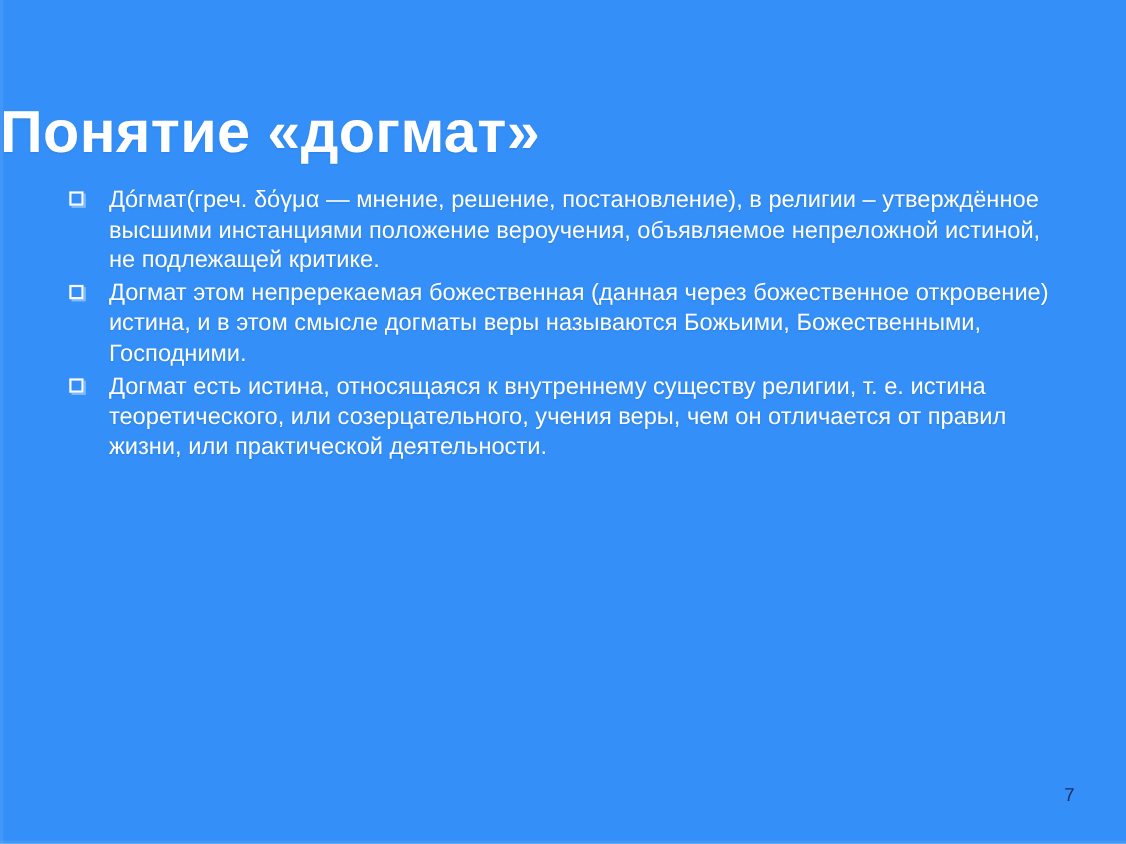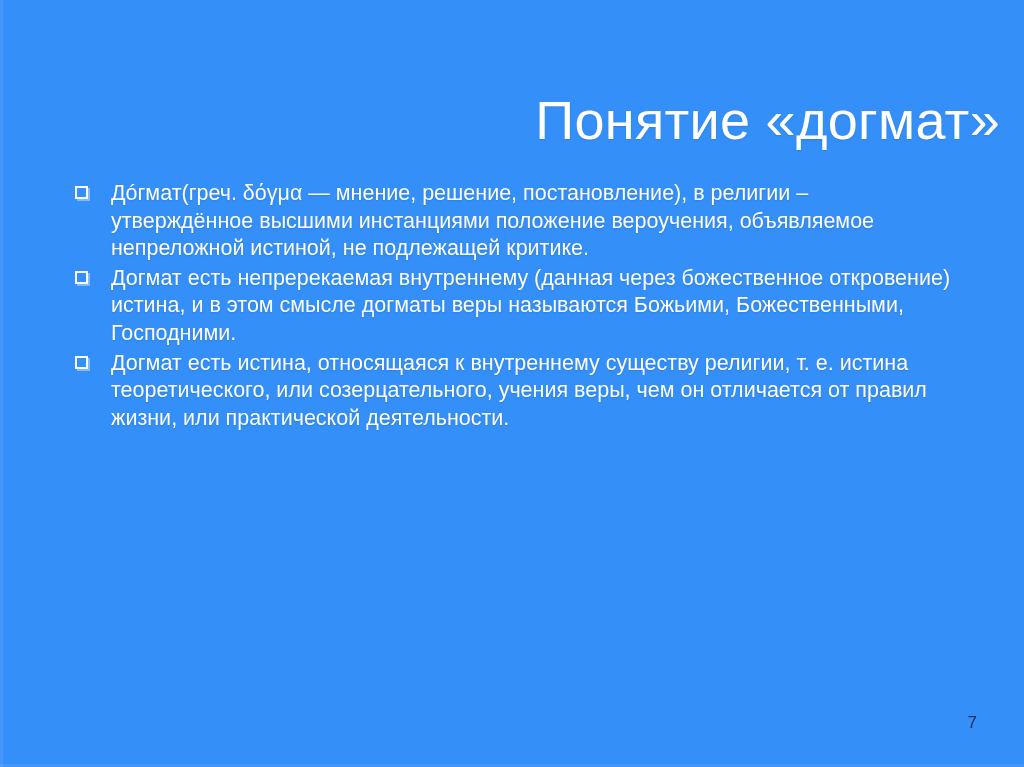--- a/index.html
+++ b/index.html
@@ -30,40 +30,40 @@
     pointer-events: none;
     box-shadow: inset 3px 0 0 0 rgba(255,255,255,0.07),
                 inset 0 -3px 0 0 rgba(255,255,255,0.07);
   }
 
   .slide-title {
     position: absolute;
     left: 0;
     top: 54px;
     width: 1000px;
-    text-align: right;
+    text-align: left;
     color: #ffffff;
     font-size: 54px;
-    font-weight: normal;
+    font-weight: bold;
     line-height: 1.12;
     letter-spacing: 0.3px;
     white-space: nowrap;
     text-shadow: 0 1px 2px rgba(20,60,120,0.18);
   }
 
   .body-block {
     position: absolute;
     left: 60px;
     top: 168px;
     width: 905px;
   }
 
   .bullet-list {
     list-style: none;
-    margin: 12px;
+    margin: 0;
     padding: 0;
   }
 
   .bullet-item {
     position: relative;
     padding-left: 39px;
     margin: 0 0 2px 0;
     color: #ffffff;
     font-size: 21.5px;
     line-height: 27.6px;
@@ -106,21 +106,21 @@
   <div class="body-block">
     <ul class="bullet-list">
 
       <li class="bullet-item">
         <span class="bullet-marker"></span>
         <span class="bullet-text">Дóгмат(греч. δόγμα — мнение, решение, постановление), в религии – утверждённое высшими инстанциями положение вероучения, объявляемое непреложной истиной, не подлежащей критике.</span>
       </li>
 
       <li class="bullet-item">
         <span class="bullet-marker"></span>
-        <span class="bullet-text">Догмат есть непререкаемая внутреннему (данная через божественное откровение) истина, и в этом смысле догматы веры называются Божьими, Божественными, Господними.</span>
+        <span class="bullet-text">Догмат этом непререкаемая божественная (данная через божественное откровение) истина, и в этом смысле догматы веры называются Божьими, Божественными, Господними.</span>
       </li>
 
 
       <li class="bullet-item">
         <span class="bullet-marker"></span>
         <span class="bullet-text">Догмат есть истина, относящаяся к внутреннему существу религии, т. е. истина теоретического, или созерцательного, учения веры, чем он отличается от правил жизни, или практической деятельности.</span>
       </li>
 
     </ul>
   </div>

